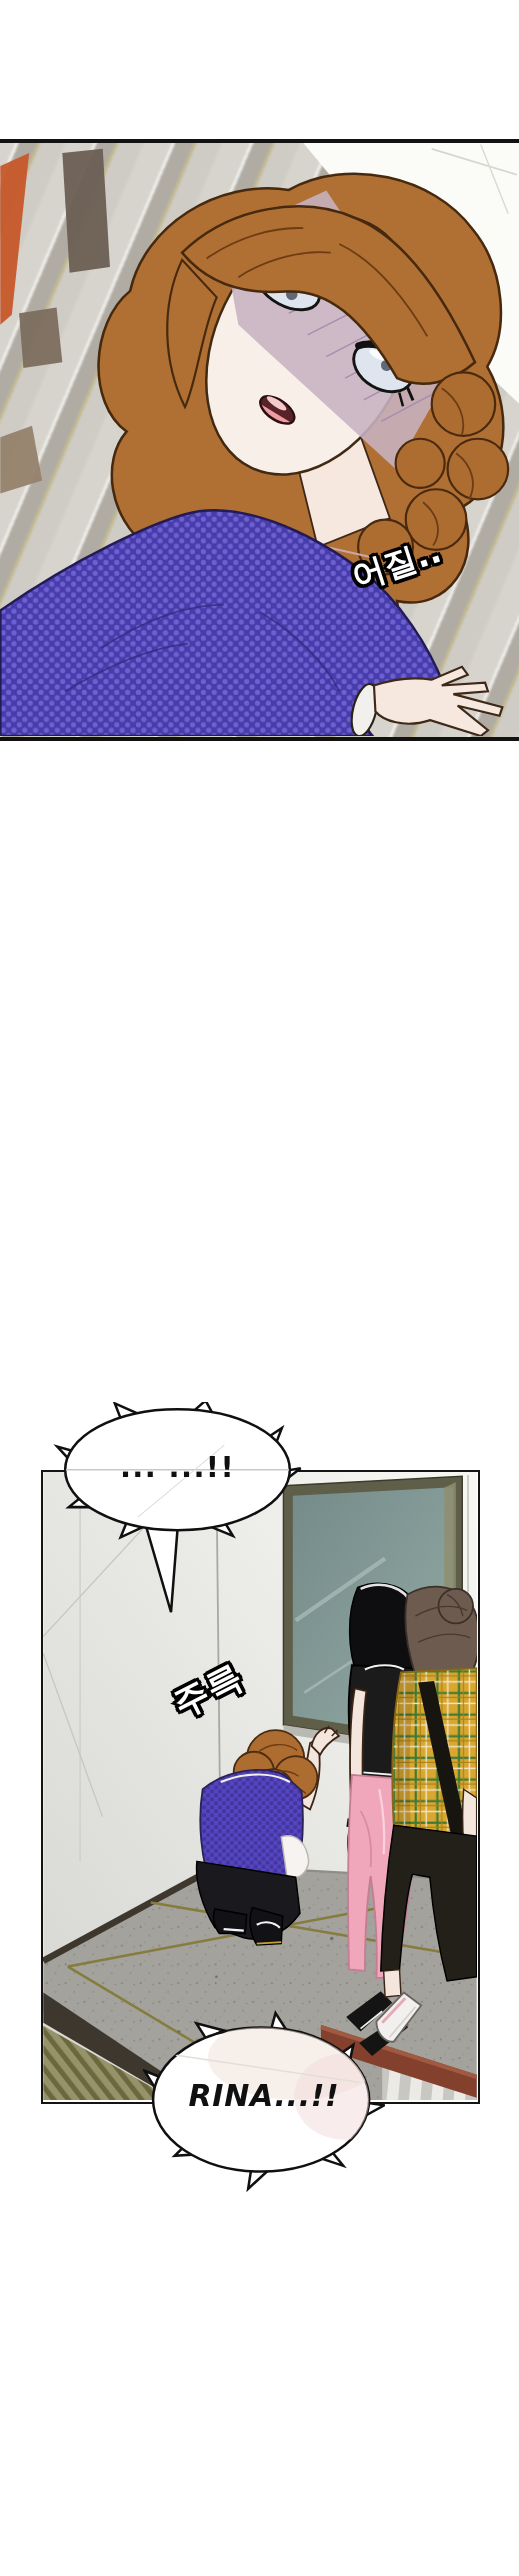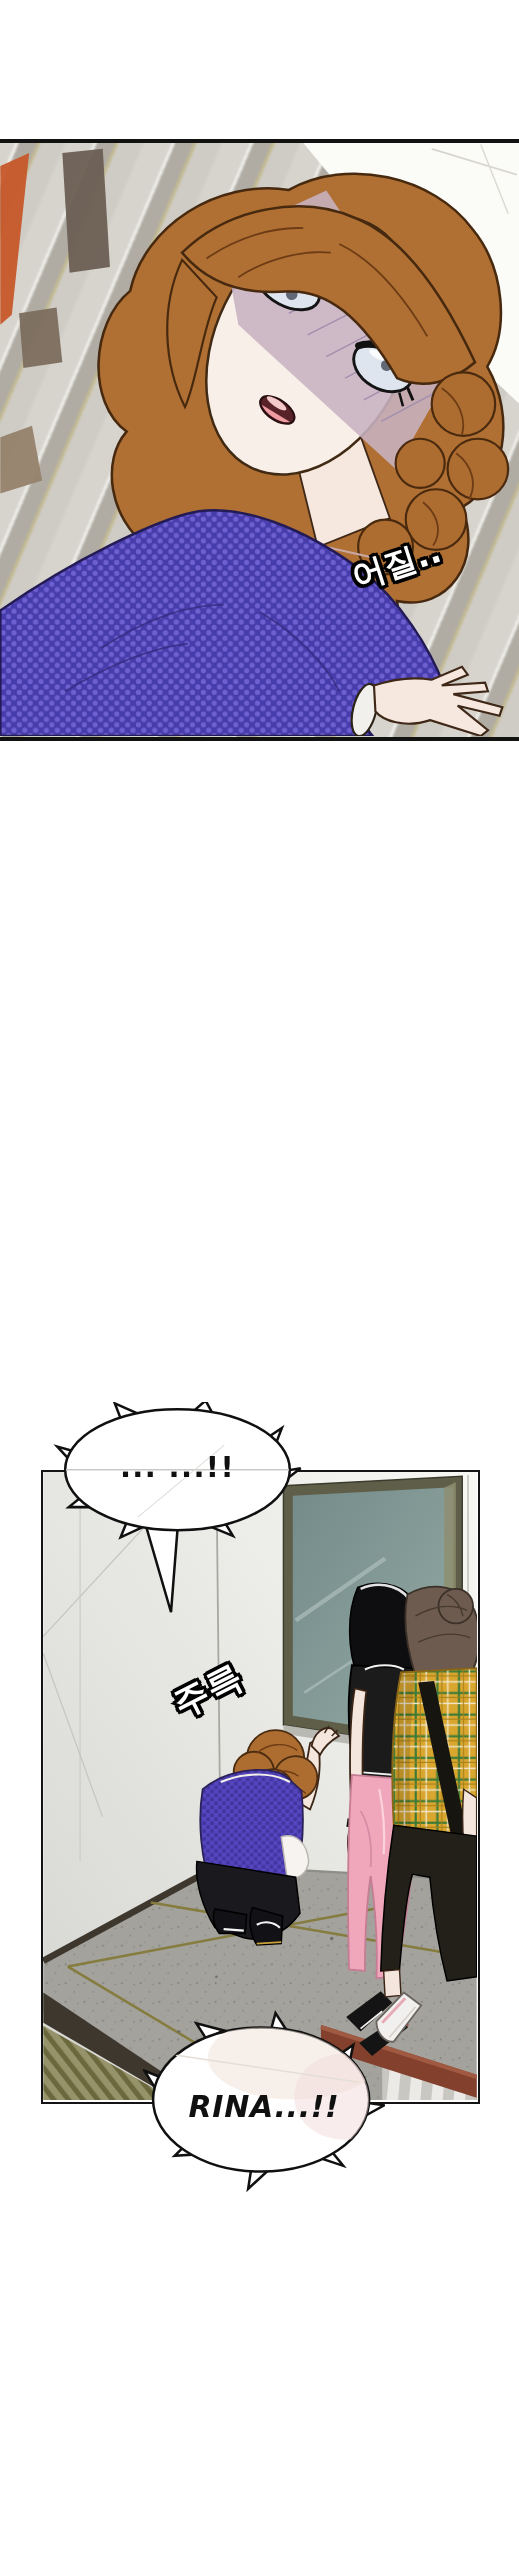--- a/index.html
+++ b/index.html
@@ -22,21 +22,21 @@
        text-shadow:-2.9px -2.9px 0 #000,2.9px -2.9px 0 #000,-2.9px 2.9px 0 #000,2.9px 2.9px 0 #000,0 -3.6px 0 #000,0 3.6px 0 #000,-3.6px 0 0 #000,3.6px 0 0 #000;}
   .sfx-dizzy{left:351px;top:399px;font-size:33px;transform:rotate(-18deg);}
   .sfx-drip{left:172px;top:1667px;font-size:35px;transform:rotate(-27deg);letter-spacing:1.4px;}
   
   .bubble{position:absolute;z-index:3;}
   .bubble-silence{left:51px;top:1402px;width:253px;height:216px;}
   .bubble-rina{left:143px;top:2010px;width:242px;height:182px;}
   .bubble-text{position:absolute;left:0;right:0;text-align:center;color:#101010;
                font-family:"DejaVu Sans","Liberation Sans",sans-serif;}
   .silence-text{top:48px;font-size:29px;font-weight:900;letter-spacing:1.4px;}
-  .rina-text{top:68px;font-size:30px;font-weight:900;font-style:italic;letter-spacing:0.7px;margin-top:11px;}
+  .rina-text{top:68px;font-size:30px;font-weight:900;font-style:italic;letter-spacing:0.7px;}
 </style>
 </head>
 <body>
 
 <div class="page">
 
   <section class="panel1">
     <div class="stairs"></div>
     <svg width="520" height="593" viewBox="0 0 720 822">
       <defs>

